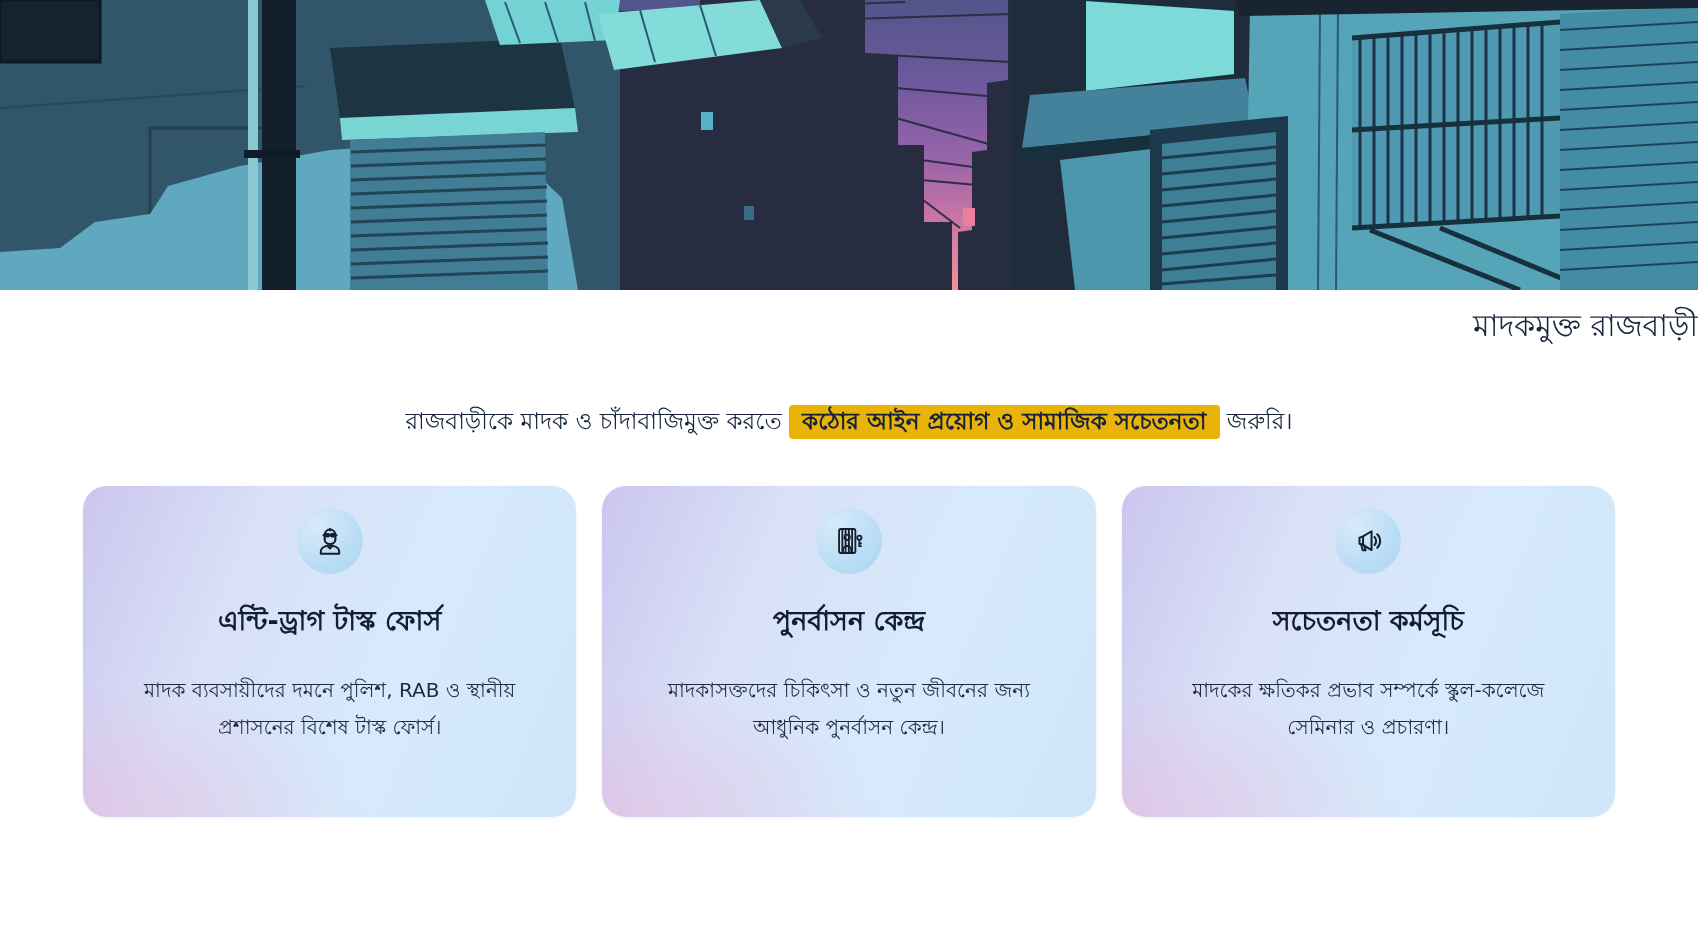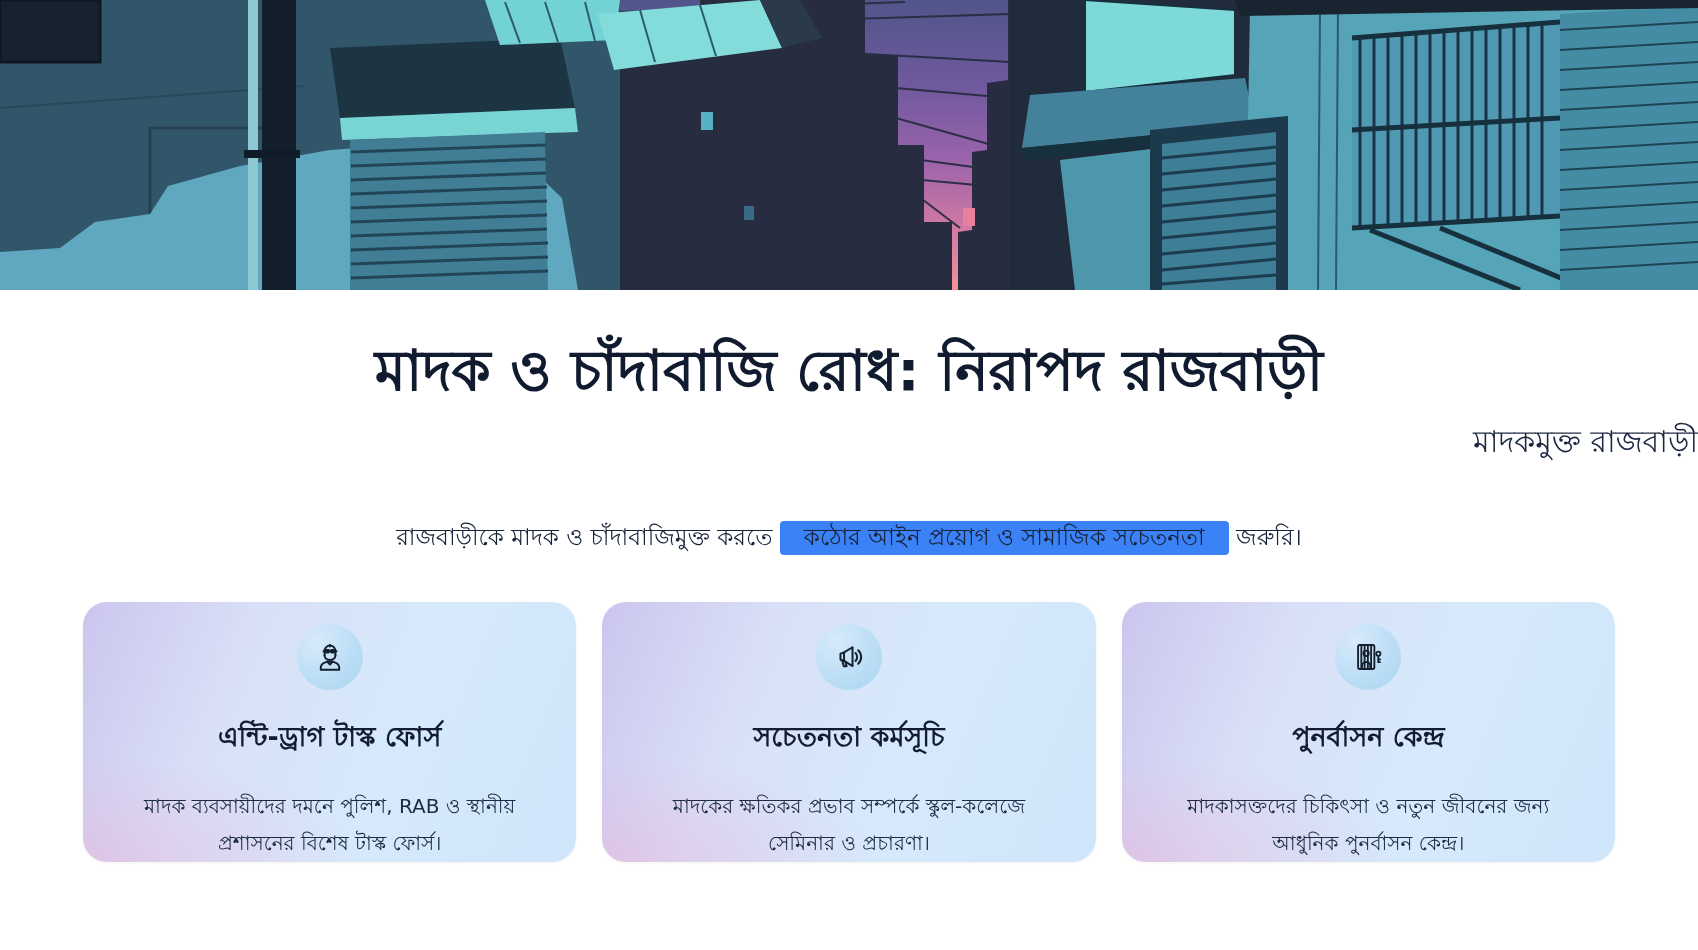--- a/index.html
+++ b/index.html
@@ -42,36 +42,37 @@
     color: #1a2740;
     text-align: right;
   }
   .lead {
     margin: 50px auto 0;
     font-size: 23px;
     color: #16223a;
     line-height: 1.6;
   }
   .lead mark {
-    background: #3b82f6;
+    background: #eab308;
     color: inherit;
-    padding: 3px 24px 5px;
+    padding: 3px 13px 5px;
     border-radius: 4px;
+    font-weight: bold;
   }
 
   
   .cards {
     width: 1532px;
     margin: 46px auto 0;
     display: flex;
     gap: 26px;
   }
   .card {
     flex: 1 1 0;
-    height: 260px;
+    height: 331px;
     border-radius: 24px;
     padding: 22px 54px 0;
     text-align: center;
     background-image:
       radial-gradient(120% 85% at 0% 100%, rgba(231,178,216,0.50) 0%, rgba(231,178,216,0) 48%),
       linear-gradient(112deg, #cbc5ee 0%, #d9e0f7 30%, #d6eafb 62%, #cfe5fa 100%);
     box-shadow: 0 1px 3px rgba(30,41,82,0.06);
   }
   .icon-circle {
     width: 66px;
@@ -258,21 +259,20 @@
           <line x1="1560" y1="230" x2="1698" y2="222"></line>
           <line x1="1560" y1="250" x2="1698" y2="242"></line>
           <line x1="1560" y1="270" x2="1698" y2="262"></line>
         </g>
         <polygon points="1235,0 1698,0 1698,8 1240,16" fill="#18242f"></polygon>
       </g>
     </svg>
   </div>
 
   <div class="intro">
-    <h1 class="page-title">মাদক ও চাঁদাবাজি রোধ: নিরাপদ রাজবাড়ী</h1>
     <div class="page-subtitle">মাদকমুক্ত রাজবাড়ী</div>
     <p class="lead"><span>রাজবাড়ীকে মাদক ও চাঁদাবাজিমুক্ত করতে </span><mark>কঠোর আইন প্রয়োগ ও সামাজিক সচেতনতা</mark><span> জরুরি।</span></p>
   </div>
 
   <div class="cards">
 
     <div class="card">
       <div class="icon-circle">
         <svg viewBox="0 0 24 24" fill="none" stroke="#15202e" stroke-width="1.4" stroke-linecap="round" stroke-linejoin="round">
           <path d="M8.2,11 V7.7 a3.8,3.8 0 0 1 7.6,0 V11"></path>
@@ -280,34 +280,20 @@
           <line x1="7.4" y1="7.9" x2="16.6" y2="7.9"></line>
           <rect x="9" y="7" width="2.2" height="1.8" rx="0.3" fill="#15202e"></rect>
           <rect x="12.8" y="7" width="2.2" height="1.8" rx="0.3" fill="#15202e"></rect>
           <line x1="12" y1="3.5" x2="12" y2="4.6"></line>
           <path d="M5.5,21 v-1.5 c0,-1.9 1.4,-3.1 3.2,-3.7 l1.5,-0.5 h3.6 l1.5,0.5 c1.8,0.6 3.2,1.8 3.2,3.7 V21 Z"></path>
           <path d="M10.2,15.4 L12,17.3 L13.8,15.4"></path>
         </svg>
       </div>
       <h3 class="card-title">এন্টি-ড্রাগ টাস্ক ফোর্স</h3>
       <p class="card-desc">মাদক ব্যবসায়ীদের দমনে পুলিশ, RAB ও স্থানীয় প্রশাসনের বিশেষ টাস্ক ফোর্স।</p>
-    </div>
-
-    <div class="card">
-      <div class="icon-circle">
-        <svg viewBox="0 0 24 24" fill="none" stroke="#15202e" stroke-width="1.4" stroke-linecap="round" stroke-linejoin="round">
-          <path d="M6,9.6 L6,13.9 L8.5,14.7 L14.5,18.4 L14.5,5.1 L8.5,8.8 Z"></path>
-          <line x1="8.5" y1="8.8" x2="8.5" y2="14.7"></line>
-          <path d="M7.2,14.4 L8.3,18.6 L10.3,18.6 L9.4,15.1"></path>
-          <path d="M16.6,9.2 a4,4 0 0 1 0,5.6"></path>
-          <path d="M18.5,7.2 a6.6,6.6 0 0 1 0,9.6"></path>
-        </svg>
-      </div>
-      <h3 class="card-title">সচেতনতা কর্মসূচি</h3>
-      <p class="card-desc">মাদকের ক্ষতিকর প্রভাব সম্পর্কে স্কুল-কলেজে সেমিনার ও প্রচারণা।</p>
     </div>
 
     <div class="card">
       <div class="icon-circle">
         <svg viewBox="0 0 24 24" fill="none" stroke="#15202e" stroke-width="1.3" stroke-linecap="round" stroke-linejoin="round">
           <circle cx="10.7" cy="9.4" r="1.9"></circle>
           <path d="M7.8,20.5 v-2.1 a2.9,2.9 0 0 1 5.8,0 v2.1"></path>
           <rect x="5" y="3.5" width="11.5" height="17" rx="1.2"></rect>
           <line x1="7.3" y1="3.5" x2="7.3" y2="20.5"></line>
           <line x1="9.6" y1="3.5" x2="9.6" y2="20.5"></line>
@@ -316,14 +302,28 @@
           <circle cx="19.3" cy="9.7" r="1.5"></circle>
           <line x1="19.3" y1="11.2" x2="19.3" y2="15.6"></line>
           <line x1="19.3" y1="13.7" x2="20.5" y2="13.7"></line>
           <line x1="19.3" y1="15.6" x2="20.5" y2="15.6"></line>
         </svg>
       </div>
       <h3 class="card-title">পুনর্বাসন কেন্দ্র</h3>
       <p class="card-desc">মাদকাসক্তদের চিকিৎসা ও নতুন জীবনের জন্য আধুনিক পুনর্বাসন কেন্দ্র।</p>
     </div>
 
+    <div class="card">
+      <div class="icon-circle">
+        <svg viewBox="0 0 24 24" fill="none" stroke="#15202e" stroke-width="1.4" stroke-linecap="round" stroke-linejoin="round">
+          <path d="M6,9.6 L6,13.9 L8.5,14.7 L14.5,18.4 L14.5,5.1 L8.5,8.8 Z"></path>
+          <line x1="8.5" y1="8.8" x2="8.5" y2="14.7"></line>
+          <path d="M7.2,14.4 L8.3,18.6 L10.3,18.6 L9.4,15.1"></path>
+          <path d="M16.6,9.2 a4,4 0 0 1 0,5.6"></path>
+          <path d="M18.5,7.2 a6.6,6.6 0 0 1 0,9.6"></path>
+        </svg>
+      </div>
+      <h3 class="card-title">সচেতনতা কর্মসূচি</h3>
+      <p class="card-desc">মাদকের ক্ষতিকর প্রভাব সম্পর্কে স্কুল-কলেজে সেমিনার ও প্রচারণা।</p>
+    </div>
+
   </div>
 </div>
 
 </body></html>

